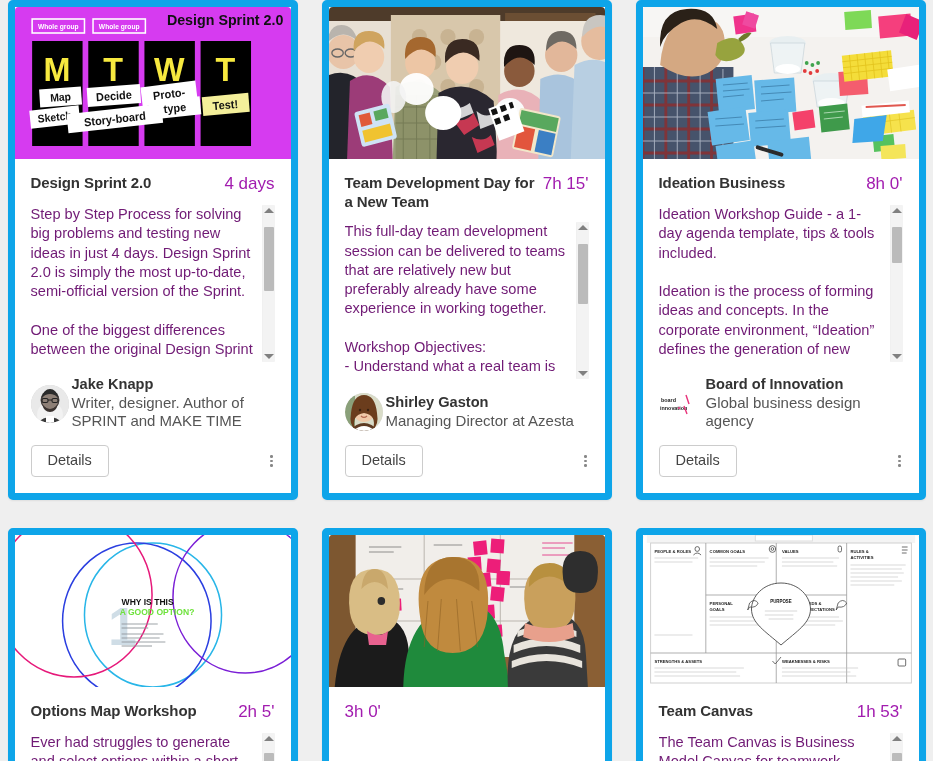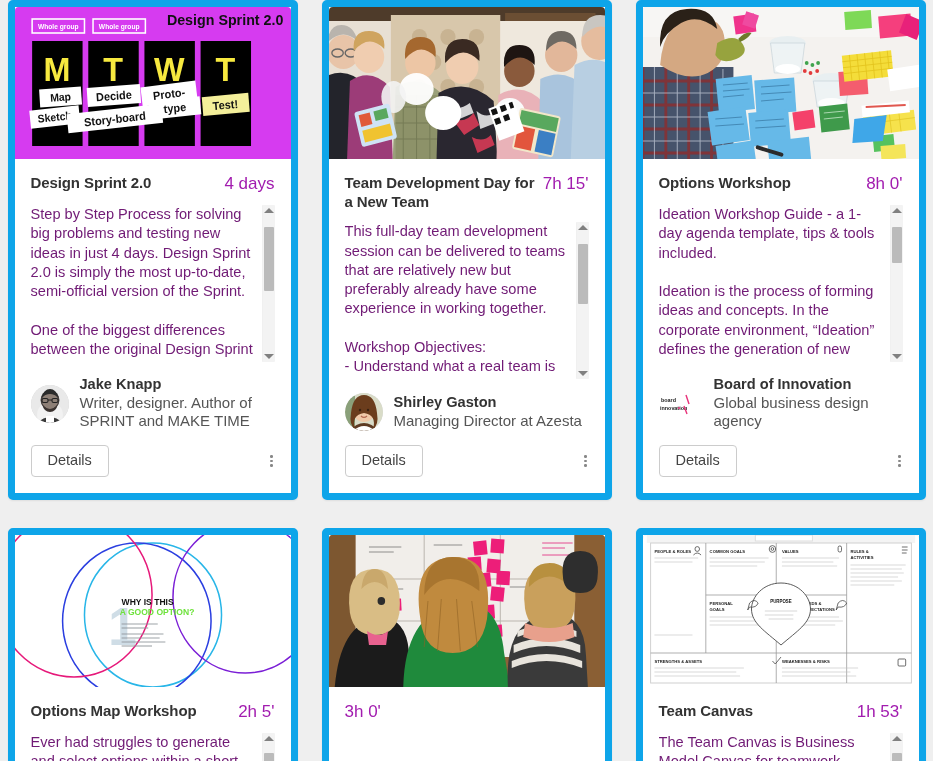--- a/index.html
+++ b/index.html
@@ -122,21 +122,21 @@
   .sbar .thumbbar {
     position: absolute;
     left: 1px; right: 1px;
     background: #bbbbbb;
     border-radius: 1px;
   }
 
   .author {
     display: flex;
     align-items: center;
-    gap: 11px;
+    gap: 3px;
     margin-top: 14px;
     flex: none;
   }
   .avatar {
     width: 38px; height: 38px;
     border-radius: 50%;
     overflow: hidden;
     flex: none;
     background: #d8d8d8;
   }
@@ -568,21 +568,21 @@
             <circle cx="176" cy="66" r="2"></circle>
             <circle cx="183" cy="64" r="2"></circle>
           </g>
 
         <rect x="118" y="142" width="30" height="4" rx="2" fill="#2b2b2b" transform="rotate(16 133 144)"></rect>
       </svg>
     </div>
 
     <div class="card-body">
       <div class="title-row">
-        <div class="card-title">Options Workshop</div>
+        <div class="card-title">Ideation Business</div>
         <div class="card-duration">8h 0'</div>
       </div>
       <div class="desc-wrap">
         <div class="desc">Ideation Workshop Guide - a 1-day agenda template, tips &amp; tools included.
 
 Ideation is the process of forming ideas and concepts. In the corporate environment, “Ideation” defines the generation of new</div>
         <div class="sbar">
           <span class="arrow up"></span>
           <span class="thumbbar" style="top:22px;height:36px;"></span>
           <span class="arrow down"></span>

